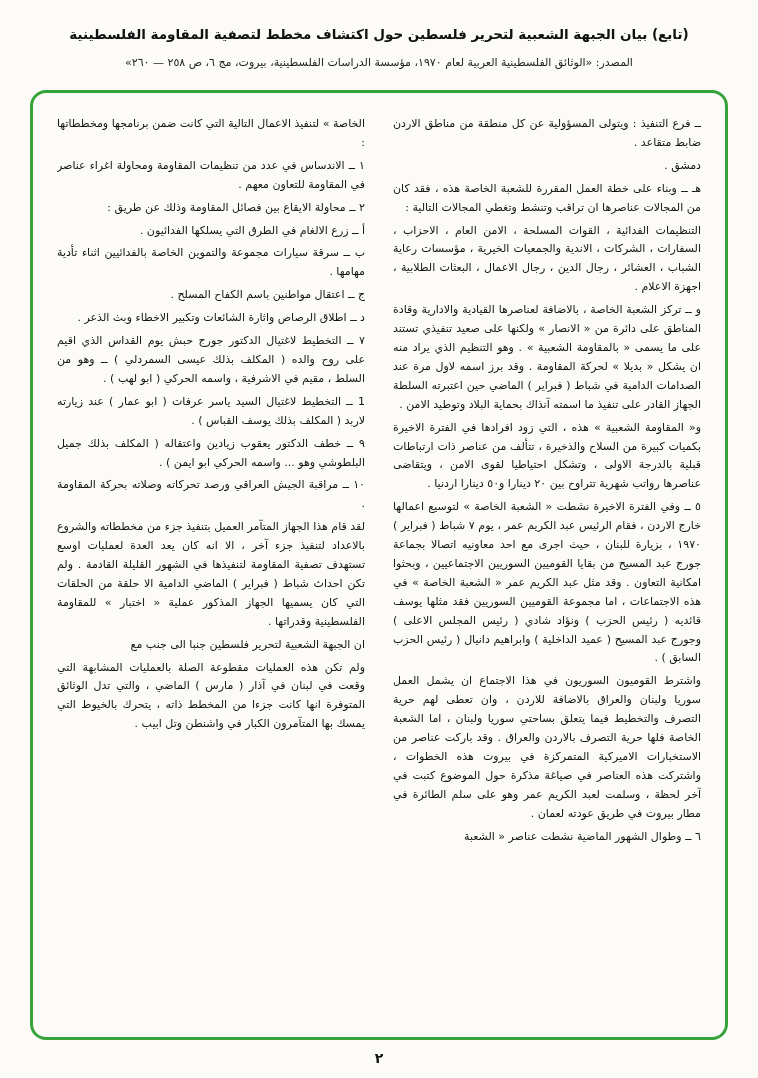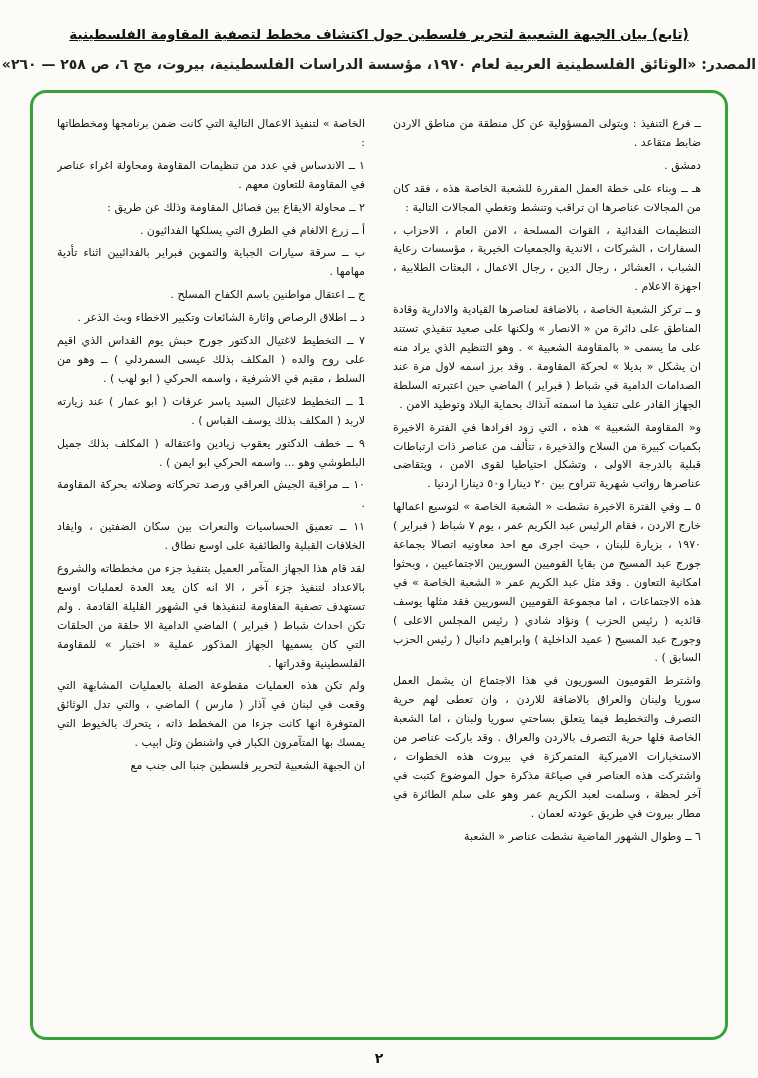--- a/index.html
+++ b/index.html
@@ -13,26 +13,25 @@
     width: 758px; height: 1078px;
     background: #fcfbf7;
     overflow: hidden;
     direction: rtl;
   }
   .header-title {
     position: absolute; top: 26px; right: 0; left: 0;
     text-align: center;
     font-size: 13.5px; font-weight: bold; color: #101010;
     letter-spacing: 0.2px;
-    text-decoration: underline;
   }
   .source-line {
     position: absolute; top: 56px; right: 0; left: 0;
     text-align: center;
-    font-size: 14px; font-weight: bold; color: #222;
+    font-size: 11px; font-weight: normal; color: #222;
   }
   .content-frame {
     position: absolute; top: 90px; left: 30px;
     width: 698px; height: 950px;
     border: 3px solid #36a33a;
     border-radius: 16px;
     padding: 22px 24px 18px 24px;
     background: #fcfbf7;
   }
   .columns {
@@ -76,30 +75,29 @@
           <p>و« المقاومة الشعبية » هذه ، التي زود افرادها في الفترة الاخيرة بكميات كبيرة من السلاح والذخيرة ، تتألف من عناصر ذات ارتباطات قبلية بالدرجة الاولى ، وتشكل احتياطيا لقوى الامن ، ويتقاضى عناصرها رواتب شهرية تتراوح بين ٢٠ دينارا و٥٠ دينارا اردنيا .</p>
           <p>٥ ــ وفي الفترة الاخيرة نشطت « الشعبة الخاصة » لتوسيع اعمالها خارج الاردن ، فقام الرئيس عبد الكريم عمر ، يوم ٧ شباط ( فبراير ) ١٩٧٠ ، بزيارة للبنان ، حيث اجرى مع احد معاونيه اتصالا بجماعة جورج عبد المسيح من بقايا القوميين السوريين الاجتماعيين ، وبحثوا امكانية التعاون . وقد مثل عبد الكريم عمر « الشعبة الخاصة » في هذه الاجتماعات ، اما مجموعة القوميين السوريين فقد مثلها يوسف قائديه ( رئيس الحزب ) ونؤاد شادي ( رئيس المجلس الاعلى ) وجورج عبد المسيح ( عميد الداخلية ) وابراهيم دانيال ( رئيس الحزب السابق ) .</p>
           <p>واشترط القوميون السوريون في هذا الاجتماع ان يشمل العمل سوريا ولبنان والعراق بالاضافة للاردن ، وان تعطى لهم حرية التصرف والتخطيط فيما يتعلق بساحتي سوريا ولبنان ، اما الشعبة الخاصة فلها حرية التصرف بالاردن والعراق . وقد باركت عناصر من الاستخبارات الاميركية المتمركزة في بيروت هذه الخطوات ، واشتركت هذه العناصر في صياغة مذكرة حول الموضوع كتبت في آخر لحظة ، وسلمت لعبد الكريم عمر وهو على سلم الطائرة في مطار بيروت في طريق عودته لعمان .</p>
           <p>٦ ــ وطوال الشهور الماضية نشطت عناصر « الشعبة</p>
         </div>
       <div class="column">
           <p>الخاصة » لتنفيذ الاعمال التالية التي كانت ضمن برنامجها ومخططاتها :</p>
           <p>١ ــ الاندساس في عدد من تنظيمات المقاومة ومحاولة اغراء عناصر في المقاومة للتعاون معهم .</p>
           <p>٢ ــ محاولة الايقاع بين فصائل المقاومة وذلك عن طريق :</p>
           <p>أ ــ زرع الالغام في الطرق التي يسلكها الفدائيون .</p>
-          <p>ب ــ سرقة سيارات الجباية والتموين فبراير بالفدائيين اثناء تأدية مهامها .</p>
+          <p>ب ــ سرقة سيارات مجموعة والتموين الخاصة بالفدائيين اثناء تأدية مهامها .</p>
           <p>ج ــ اعتقال مواطنين باسم الكفاح المسلح .</p>
           <p>د ــ اطلاق الرصاص واثارة الشائعات وتكبير الاخطاء وبث الذعر .</p>
           <p>٧ ــ التخطيط لاغتيال الدكتور جورج حبش يوم القداس الذي اقيم على روح والده ( المكلف بذلك عيسى السمردلي ) ــ وهو من السلط ، مقيم في الاشرفية ، واسمه الحركي ( ابو لهب ) .</p>
           <p>1 ــ التخطيط لاغتيال السيد ياسر عرفات ( ابو عمار ) عند زيارته لاربد ( المكلف بذلك يوسف القباس ) .</p>
           <p>٩ ــ خطف الدكتور يعقوب زيادين واعتقاله ( المكلف بذلك جميل البلطوشي وهو ... واسمه الحركي ابو ايمن ) .</p>
           <p>١٠ ــ مراقبة الجيش العراقي ورصد تحركاته وصلاته بحركة المقاومة .</p>
-          <p>١١ ــ تعميق الحساسيات والنعرات بين سكان الضفتين ، وايقاد الخلافات القبلية والطائفية على اوسع نطاق .</p>
           <p>لقد قام هذا الجهاز المتآمر العميل بتنفيذ جزء من مخططاته والشروع بالاعداد لتنفيذ جزء آخر ، الا انه كان يعد العدة لعمليات اوسع تستهدف تصفية المقاومة لتنفيذها في الشهور القليلة القادمة . ولم تكن احداث شباط ( فبراير ) الماضي الدامية الا حلقة من الحلقات التي كان يسميها الجهاز المذكور عملية « اختبار » للمقاومة الفلسطينية وقدراتها .</p>
+          <p>ان الجبهة الشعبية لتحرير فلسطين جنبا الى جنب مع</p>
           <p>ولم تكن هذه العمليات مقطوعة الصلة بالعمليات المشابهة التي وقعت في لبنان في آذار ( مارس ) الماضي ، والتي تدل الوثائق المتوفرة انها كانت جزءا من المخطط ذاته ، يتحرك بالخيوط التي يمسك بها المتآمرون الكبار في واشنطن وتل ابيب .</p>
-          <p>ان الجبهة الشعبية لتحرير فلسطين جنبا الى جنب مع</p>
         </div>
     </div>
   </div>
 
   <div class="page-number">٢</div>
 
 </div>
 
 </body></html>

